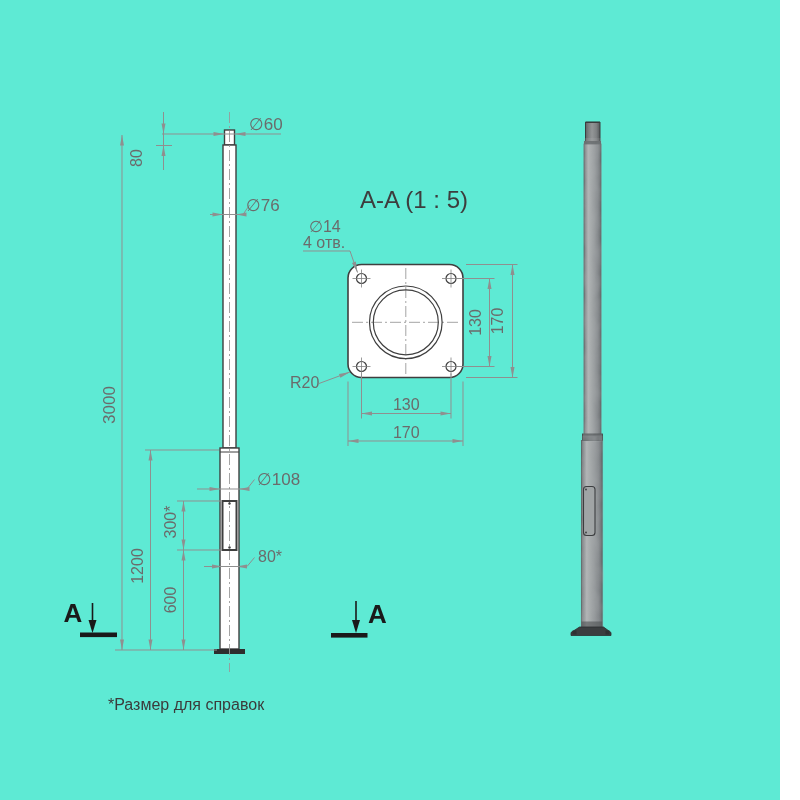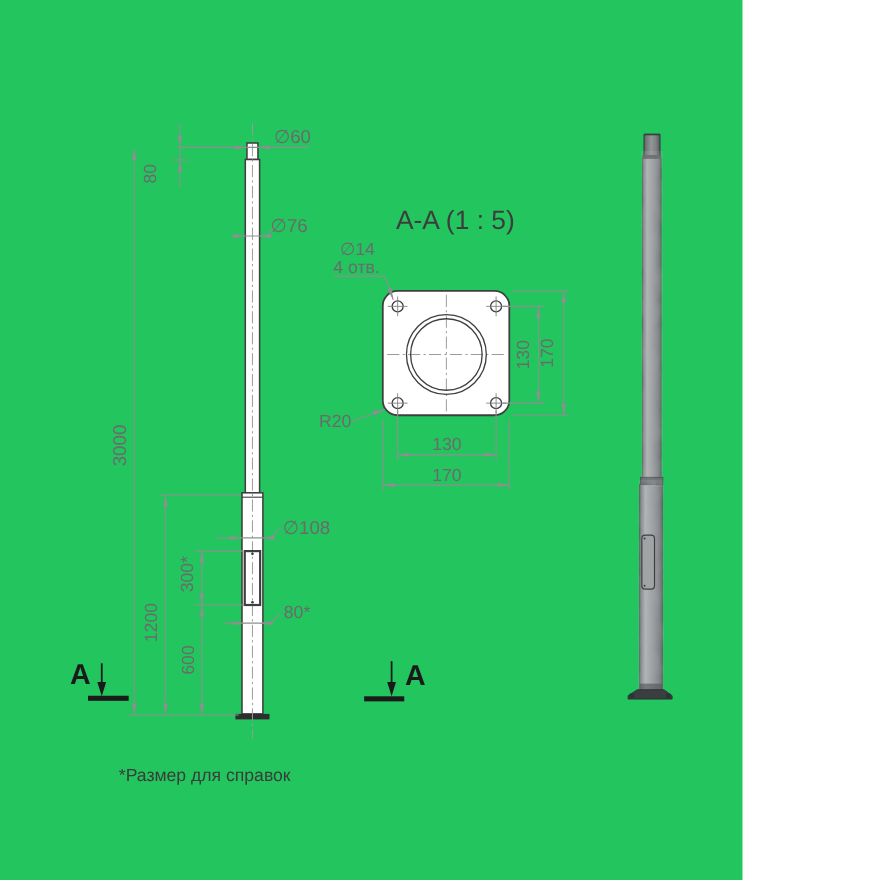--- a/index.html
+++ b/index.html
@@ -1,16 +1,16 @@
 <!DOCTYPE html>
 <html><head>
 <meta charset="utf-8">
 <style>
   html,body{margin:0;padding:0;background:#ffffff;}
-  .canvas{position:relative;width:675px;height:800px;background:#22c55e;overflow:hidden;
+  .canvas{position:relative;width:780px;height:800px;background:#5eead4;overflow:hidden;
           font-family:"Liberation Sans","DejaVu Sans",sans-serif;}
   svg{display:block;}
   svg text{font-family:"Liberation Sans","DejaVu Sans",sans-serif;}
   .dimtxt{fill:#6b6b6b;font-size:16px;}
   .dimtxt17{fill:#6b6b6b;font-size:17px;}
   .objline{stroke:#3f3f3f;stroke-width:1.4;fill:#ffffff;}
   .thinobj{stroke:#3f3f3f;stroke-width:1.2;fill:none;}
   .dimline{stroke:#8f8f8f;stroke-width:1;fill:none;}
   .arrow{fill:#8f8f8f;stroke:none;}
   .cl{stroke:#9a9a9a;stroke-width:0.9;stroke-dasharray:11 3 2 3;fill:none;}

